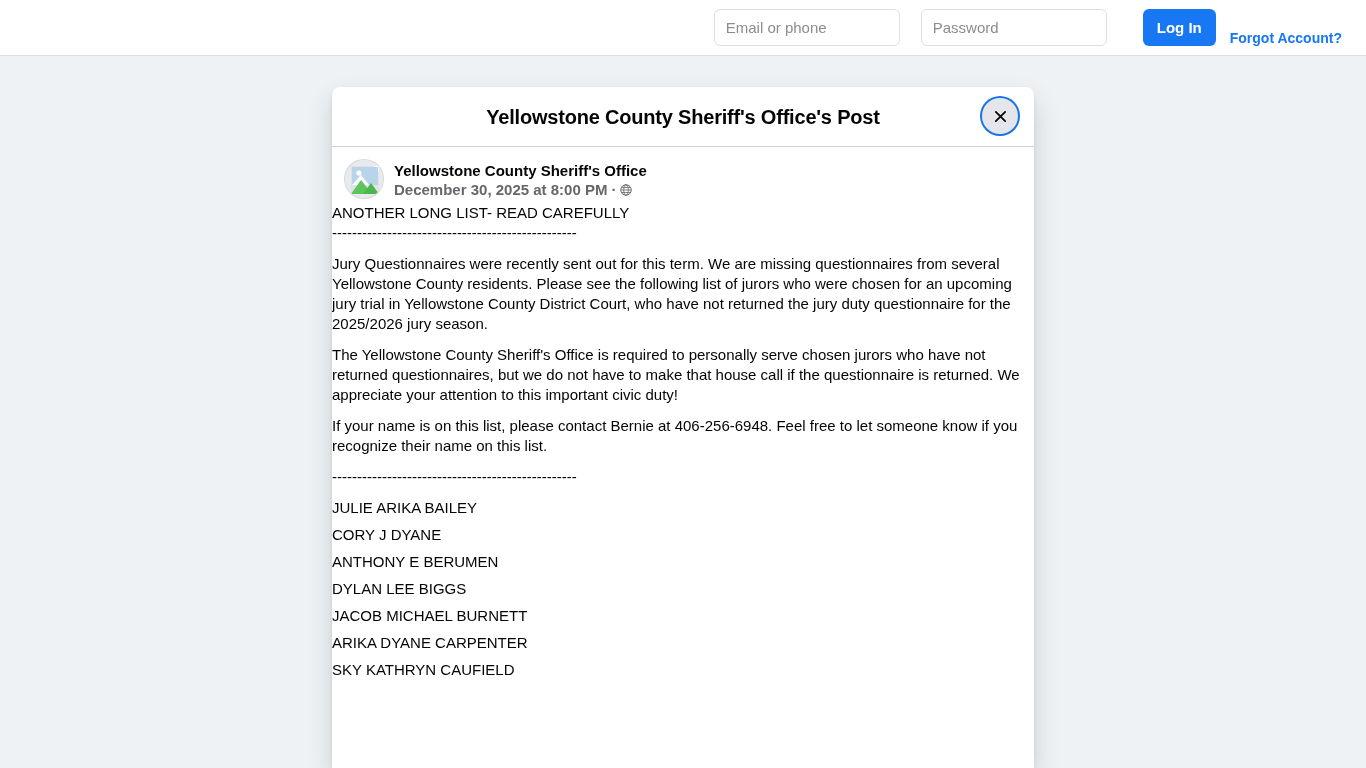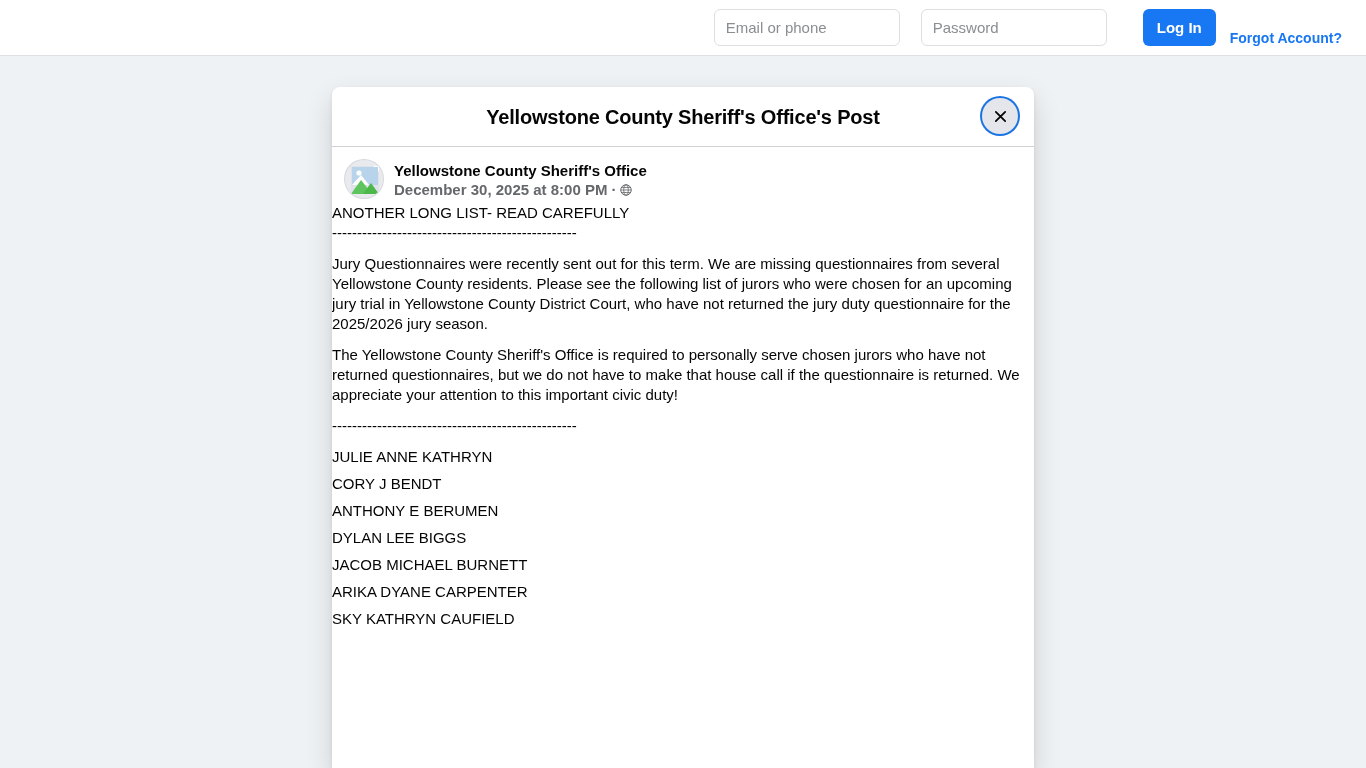--- a/index.html
+++ b/index.html
@@ -291,24 +291,25 @@
               </span>
             </div>
           </div>
         </div>
 
         <div class="post-text">
           <p class="tight">ANOTHER LONG LIST- READ CAREFULLY</p>
           <div class="divider-line">-------------------------------------------------</div>
           <p>Jury Questionnaires were recently sent out for this term. We are missing questionnaires from several Yellowstone County residents. Please see the following list of jurors who were chosen for an upcoming jury trial in Yellowstone County District Court, who have not returned the jury duty questionnaire for the 2025/2026 jury season.</p>
           <p>The Yellowstone County Sheriff's Office is required to personally serve chosen jurors who have not returned questionnaires, but we do not have to make that house call if the questionnaire is returned. We appreciate your attention to this important civic duty!</p>
+          <p>If your name is on this list, please contact Bernie at 406-256-6948. Feel free to let someone know if you recognize their name on this list.</p>
           <div class="divider-line">-------------------------------------------------</div>
           <div id="juror-list">
-              <div class="name-row">JULIE ANNE KATHRYN</div>
-              <div class="name-row">CORY J BENDT</div>
+              <div class="name-row">JULIE ARIKA BAILEY</div>
+              <div class="name-row">CORY J DYANE</div>
               <div class="name-row">ANTHONY E BERUMEN</div>
               <div class="name-row">DYLAN LEE BIGGS</div>
               <div class="name-row">JACOB MICHAEL BURNETT</div>
               <div class="name-row">ARIKA DYANE CARPENTER</div>
               <div class="name-row">SKY KATHRYN CAUFIELD</div>
             </div>
         </div>
 
       </div>
     </div>

